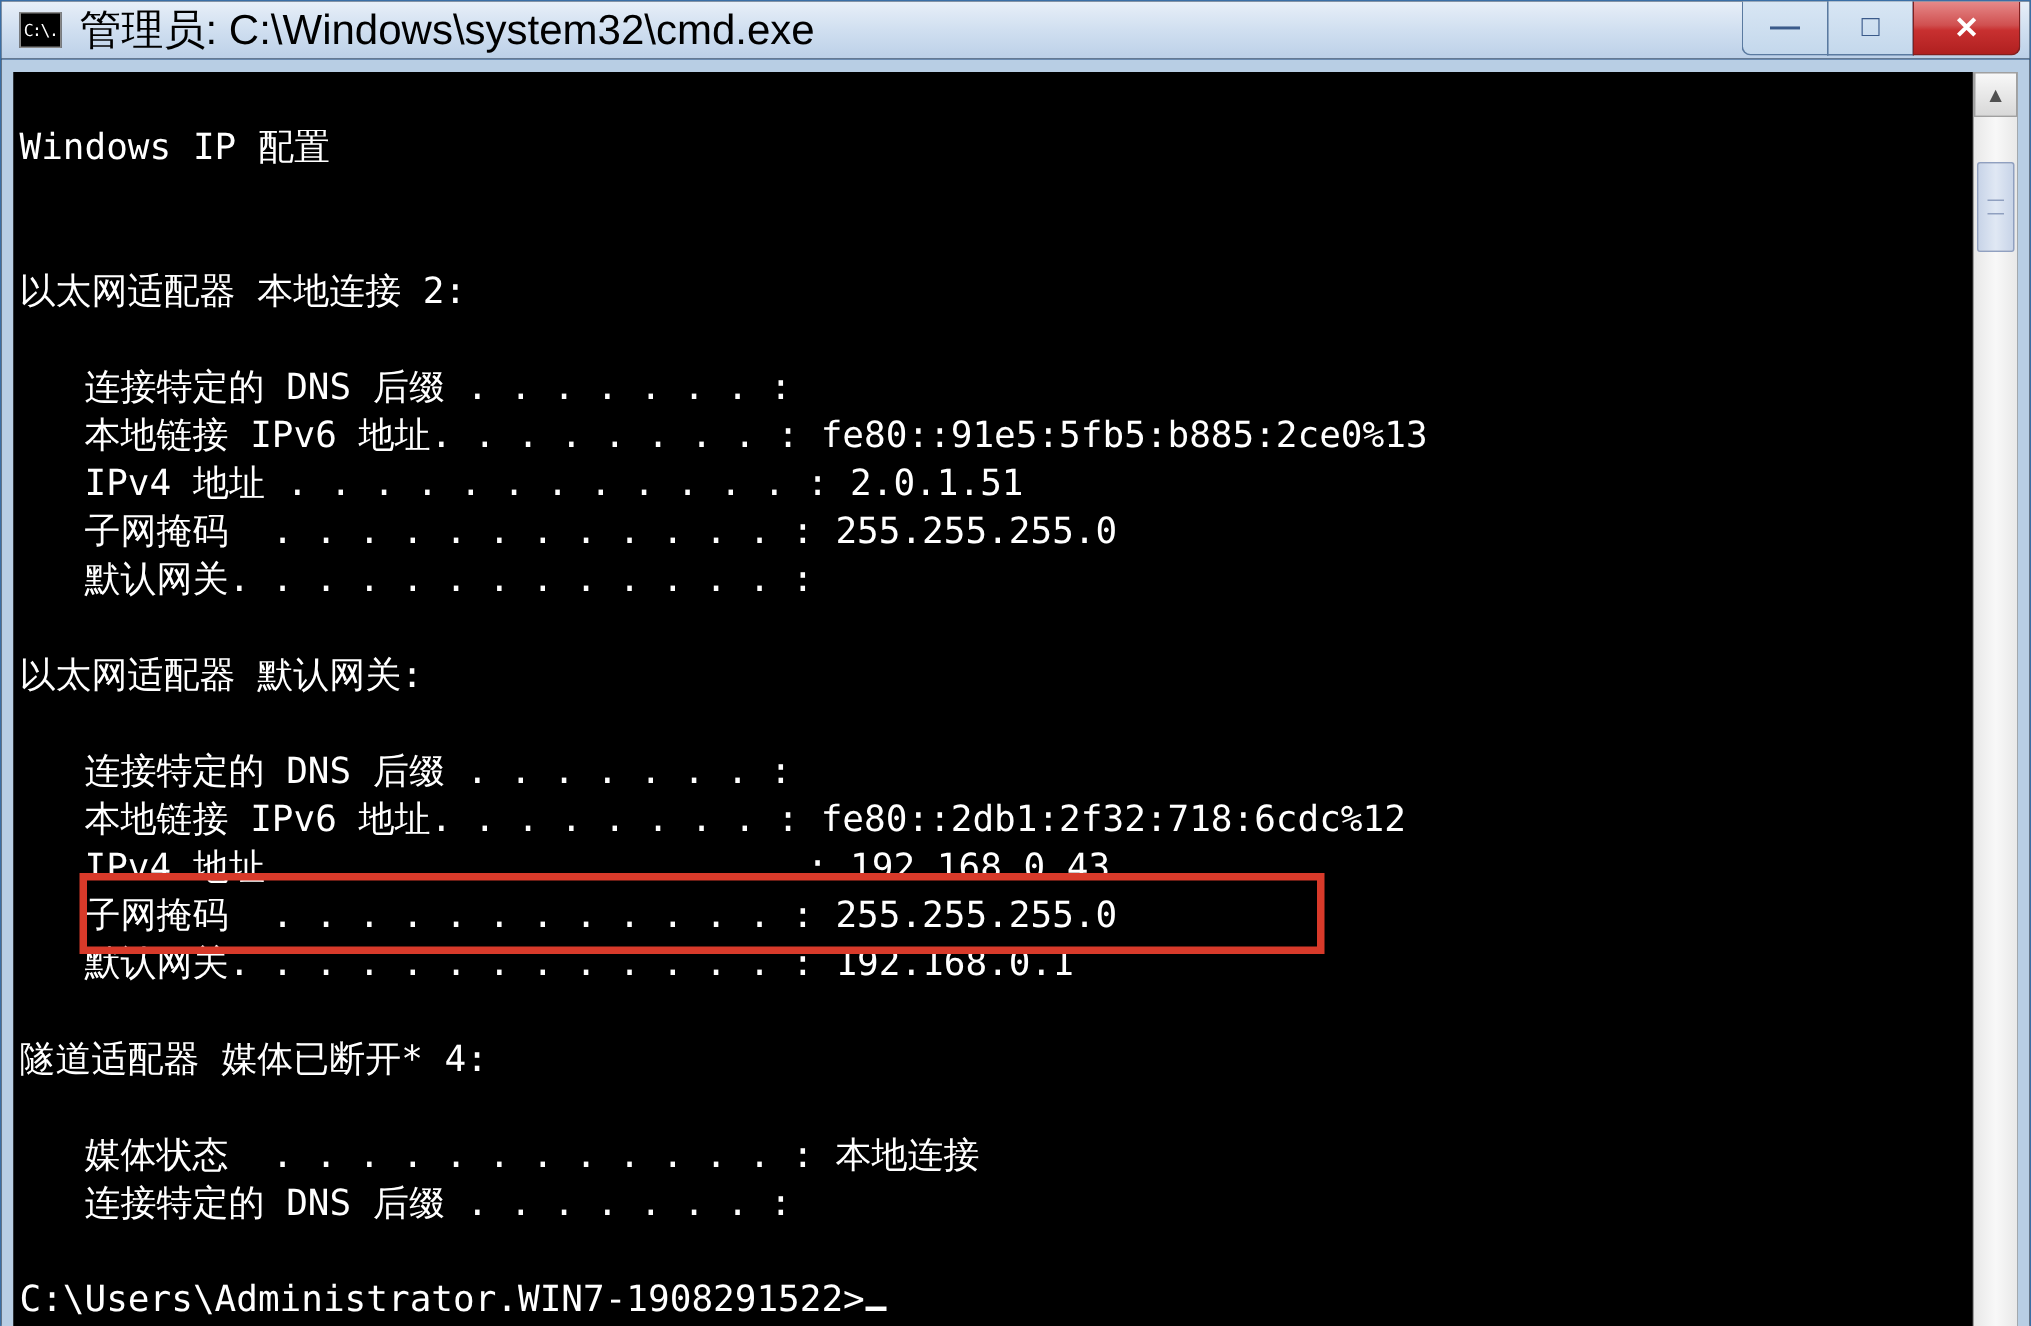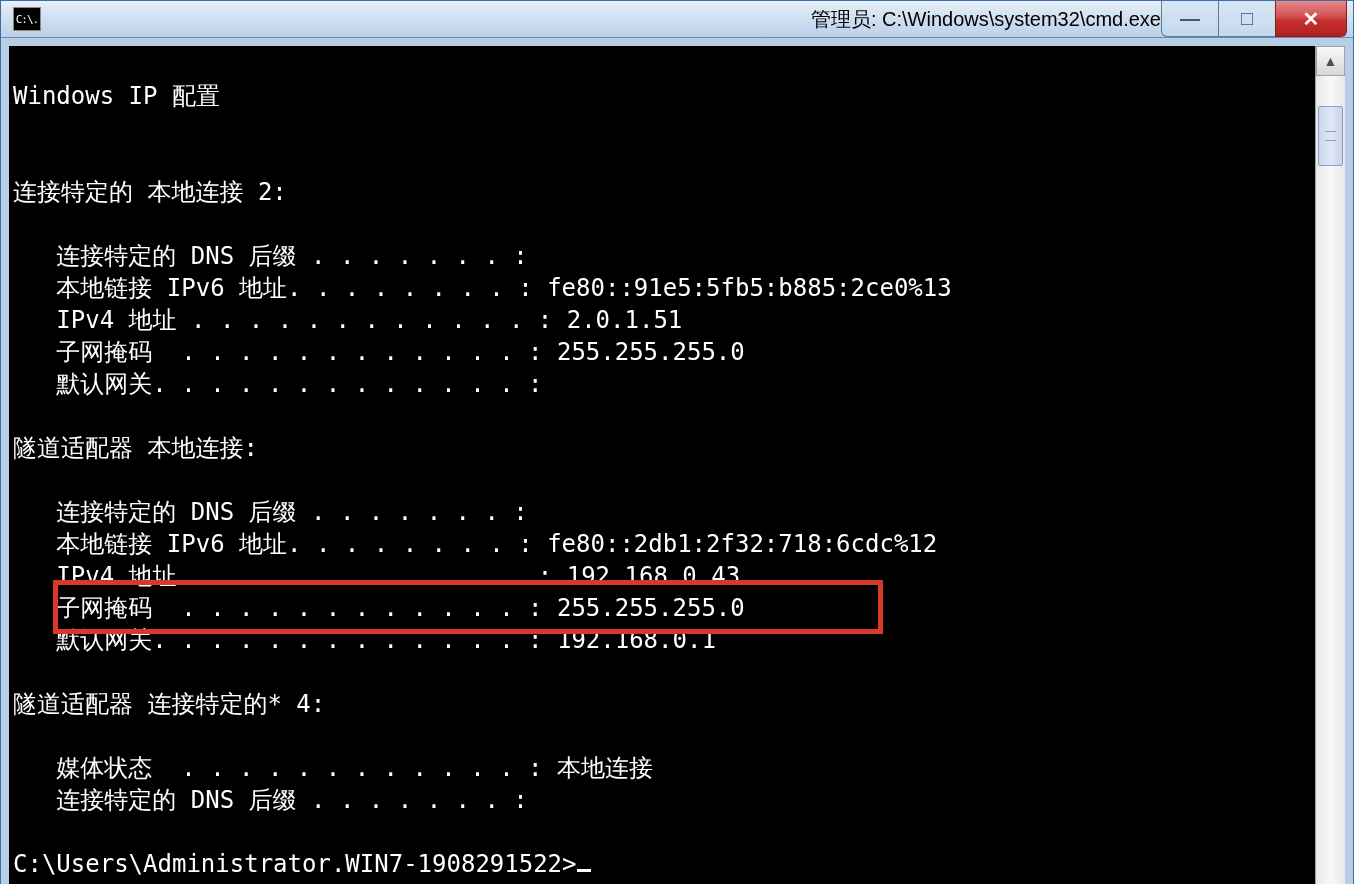--- a/index.html
+++ b/index.html
@@ -36,25 +36,24 @@
       color: #fff;
       font-size: 11px;
       font-family: Consolas, monospace;
       display: flex;
       align-items: center;
       justify-content: center;
       letter-spacing: -1px;
     }
     .titlebar-text {
       color: #000;
-      font-size: 20px;
+      font-size: 28px;
       flex: 1;
       white-space: nowrap;
       overflow: hidden;
-      text-align: right;
     }
     .window-controls {
       display: flex;
       height: 36px;
       align-self: flex-start;
       margin-right: 6px;
     }
     .win-btn {
       width: 58px;
       height: 36px;
@@ -160,37 +159,37 @@
       <div class="win-btn max">□</div>
       <div class="win-btn close">✕</div>
     </div>
   </div>
 
   <div class="client-area">
     <div class="console">
 <span>Windows IP 配置</span>
 
 
-<span>连接特定的 本地连接 2:</span>
+<span>以太网适配器 本地连接 2:</span>
 
 <span>   连接特定的 DNS 后缀 . . . . . . . :</span>
 <span>   本地链接 IPv6 地址. . . . . . . . : fe80::91e5:5fb5:b885:2ce0%13</span>
 <span>   IPv4 地址 . . . . . . . . . . . . : 2.0.1.51</span>
 <span>   子网掩码  . . . . . . . . . . . . : 255.255.255.0</span>
 <span>   默认网关. . . . . . . . . . . . . :</span>
 
-<span>隧道适配器 本地连接:</span>
+<span>以太网适配器 默认网关:</span>
 
 <span>   连接特定的 DNS 后缀 . . . . . . . :</span>
 <span>   本地链接 IPv6 地址. . . . . . . . : fe80::2db1:2f32:718:6cdc%12</span>
 <span>   IPv4 地址 . . . . . . . . . . . . : 192.168.0.43</span>
 <span>   子网掩码  . . . . . . . . . . . . : 255.255.255.0</span>
 <span>   默认网关. . . . . . . . . . . . . : 192.168.0.1</span>
 
-<span>隧道适配器 连接特定的* 4:</span>
+<span>隧道适配器 媒体已断开* 4:</span>
 
 <span>   媒体状态  . . . . . . . . . . . . : 本地连接</span>
 <span>   连接特定的 DNS 后缀 . . . . . . . :</span>
 
 <span>C:\Users\Administrator.WIN7-1908291522&gt;</span><span class="cursor"></span>
       <div class="highlight-box"></div>
       
     </div>
     <div class="scrollbar">
       <div class="scroll-btn">▲</div>

